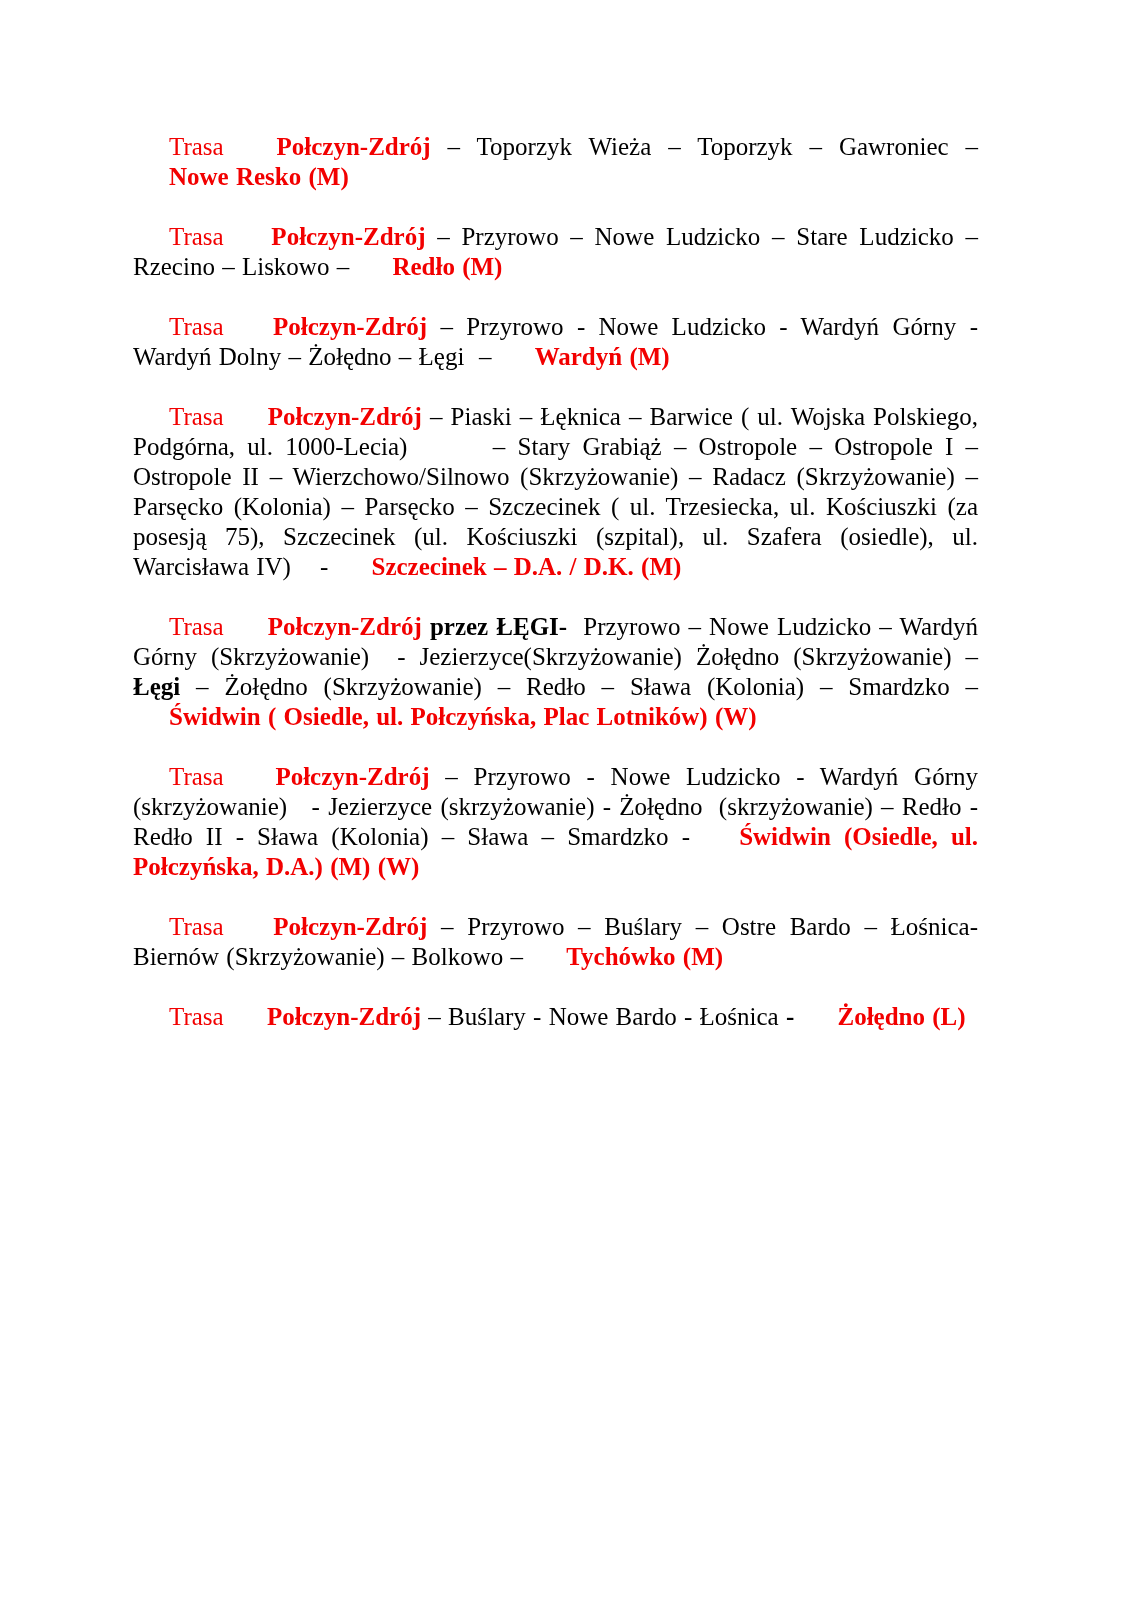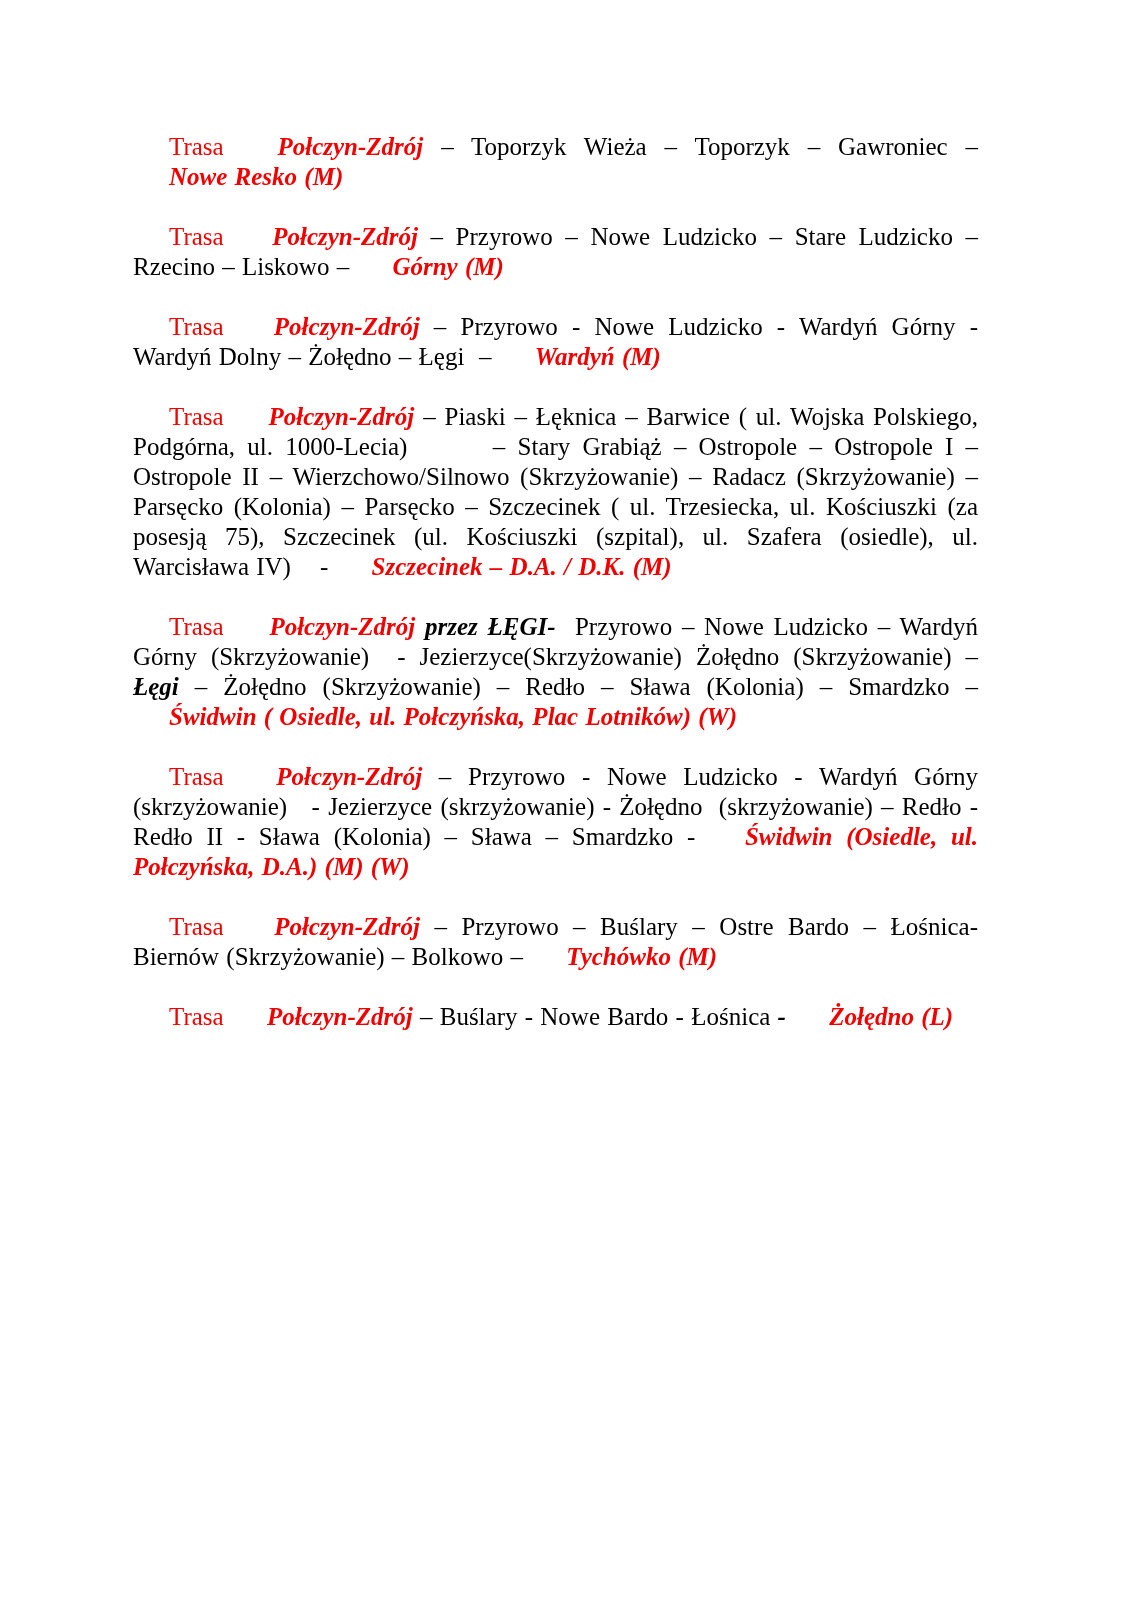--- a/index.html
+++ b/index.html
@@ -23,33 +23,33 @@
   }
   p.route {
     margin: 0 0 30px 0;
     font-size: 25px;
     line-height: 30px;
     text-align: justify;
     color: var(--black);
     word-spacing: 1px;
   }
   .red { color: var(--red); margin-left: 36px; }
-  .bold { font-weight: bold; font-style: italic; }
+  .bold { font-weight: bold; }
 </style>
 </head>
 <body>
 
 <div class="doc-page">
 
   <p class="route">
     <span class="red">Trasa </span><span class="red bold">Połczyn-Zdrój</span><span> – Toporzyk Wieża – Toporzyk – Gawroniec – </span><span class="red bold">Nowe Resko (M)</span>
   </p>
 
   <p class="route">
-    <span class="red">Trasa </span><span class="red bold">Połczyn-Zdrój</span><span> – Przyrowo – Nowe Ludzicko – Stare Ludzicko – Rzecino – Liskowo – </span><span class="red bold">Górny (M)</span>
+    <span class="red">Trasa </span><span class="red bold">Połczyn-Zdrój</span><span> – Przyrowo – Nowe Ludzicko – Stare Ludzicko – Rzecino – Liskowo – </span><span class="red bold">Redło (M)</span>
   </p>
 
   <p class="route">
     <span class="red">Trasa </span><span class="red bold">Połczyn-Zdrój</span><span> – Przyrowo - Nowe Ludzicko - Wardyń Górny - Wardyń Dolny – Żołędno – Łęgi&nbsp; – </span><span class="red bold">Wardyń (M)</span>
   </p>
 
   <p class="route">
     <span class="red">Trasa </span><span class="red bold">Połczyn-Zdrój</span><span> – Piaski – Łęknica – Barwice ( ul. Wojska Polskiego, Podgórna, ul. 1000-Lecia)&nbsp;&nbsp;&nbsp;&nbsp;&nbsp;&nbsp; – Stary Grabiąż – Ostropole – Ostropole I – Ostropole II – Wierzchowo/Silnowo (Skrzyżowanie) – Radacz (Skrzyżowanie) – Parsęcko (Kolonia) – Parsęcko – Szczecinek ( ul. Trzesiecka, ul. Kościuszki (za posesją 75), Szczecinek (ul. Kościuszki (szpital), ul. Szafera (osiedle), ul. Warcisława IV)&nbsp;&nbsp;&nbsp; - </span><span class="red bold">Szczecinek – D.A. / D.K. (M)</span>
   </p>
 

